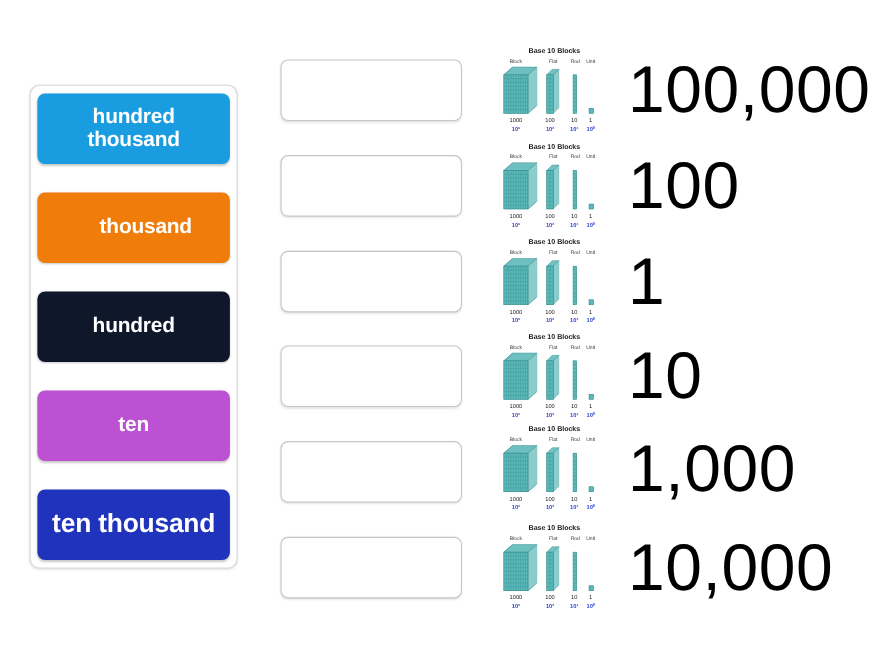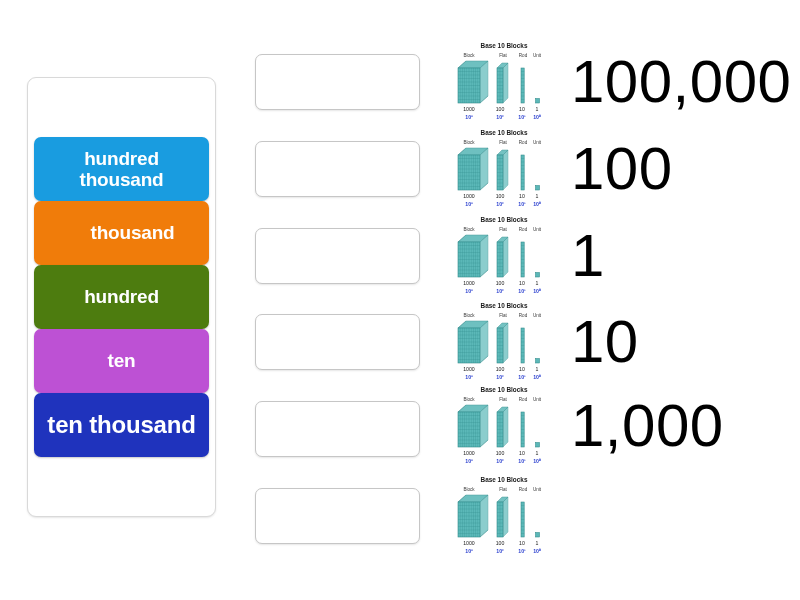--- a/index.html
+++ b/index.html
@@ -27,21 +27,21 @@
     width: 189px;
     height: 440px;
     background: #ffffff;
     border: 1px solid #d9d9d9;
     border-radius: 9px;
     box-shadow: 0 1px 2px rgba(0,0,0,0.10);
     box-sizing: border-box;
     padding: 7px 6px;
     display: flex;
     flex-direction: column;
-    justify-content: center;
+    justify-content: space-between;
   }
   .word-tile {
     height: 64px;
     border-radius: 7px;
     display: flex;
     align-items: center;
     justify-content: center;
     text-align: center;
     color: #ffffff;
     font-weight: bold;
@@ -102,21 +102,21 @@
   }
 </style>
 </head>
 <body>
 
 <div id="stage">
 
   <div id="tile-tray">
     <div class="word-tile" style="background: rgb(25, 156, 224);">hundred thousand</div>
     <div class="word-tile" style="background: rgb(240, 124, 10); padding-left: 28px;">thousand</div>
-    <div class="word-tile" style="background: #4d7c0f;">hundred</div>
+    <div class="word-tile" style="background: #0f172a;">hundred</div>
     <div class="word-tile" style="background: rgb(189, 81, 212);">ten</div>
     <div class="word-tile narrow-text" style="background: rgb(31, 51, 189);">ten thousand</div>
   </div>
 
   <div class="drop-zone" style="top:54px"></div>
   <div class="drop-zone" style="top:141px"></div>
   <div class="drop-zone" style="top:228px"></div>
   <div class="drop-zone" style="top:314px"></div>
   <div class="drop-zone" style="top:401px"></div>
   <div class="drop-zone" style="top:488px"></div>
@@ -556,15 +556,16 @@
   <text x="45" y="72" text-anchor="middle" font-family="Liberation Sans, sans-serif" font-size="5.2" fill="#1a1a1a">100</text>
   <text x="67" y="72" text-anchor="middle" font-family="Liberation Sans, sans-serif" font-size="5.2" fill="#1a1a1a">10</text>
   <text x="82" y="72" text-anchor="middle" font-family="Liberation Sans, sans-serif" font-size="5.2" fill="#1a1a1a">1</text>
 
   <text x="14" y="80" text-anchor="middle" font-family="Liberation Sans, sans-serif" font-size="5.2" font-weight="bold" fill="#2a3fcf">10³</text>
   <text x="45" y="80" text-anchor="middle" font-family="Liberation Sans, sans-serif" font-size="5.2" font-weight="bold" fill="#2a3fcf">10²</text>
   <text x="67" y="80" text-anchor="middle" font-family="Liberation Sans, sans-serif" font-size="5.2" font-weight="bold" fill="#2a3fcf">10¹</text>
   <text x="82" y="80" text-anchor="middle" font-family="Liberation Sans, sans-serif" font-size="5.2" font-weight="bold" fill="#2a3fcf">10⁰</text>
 </svg>
       </div>
+    <div class="numeral">10,000</div>
   </div>
 
 </div>
 
 </body></html>

